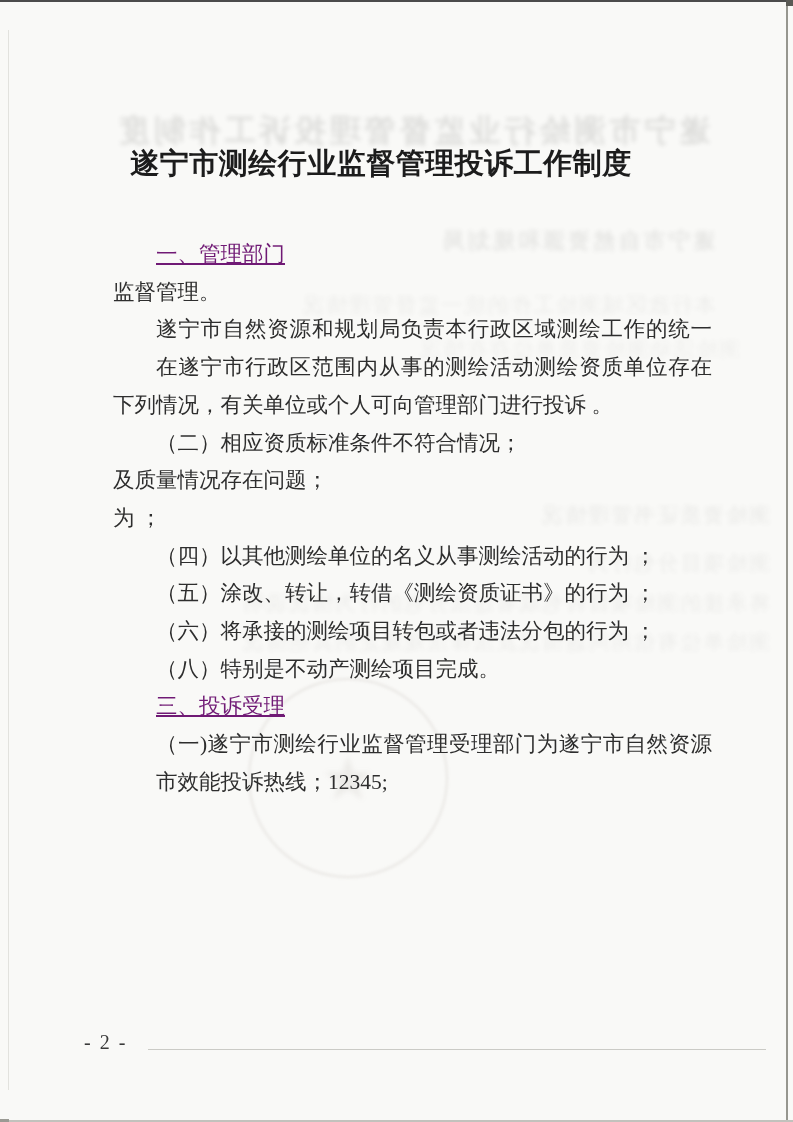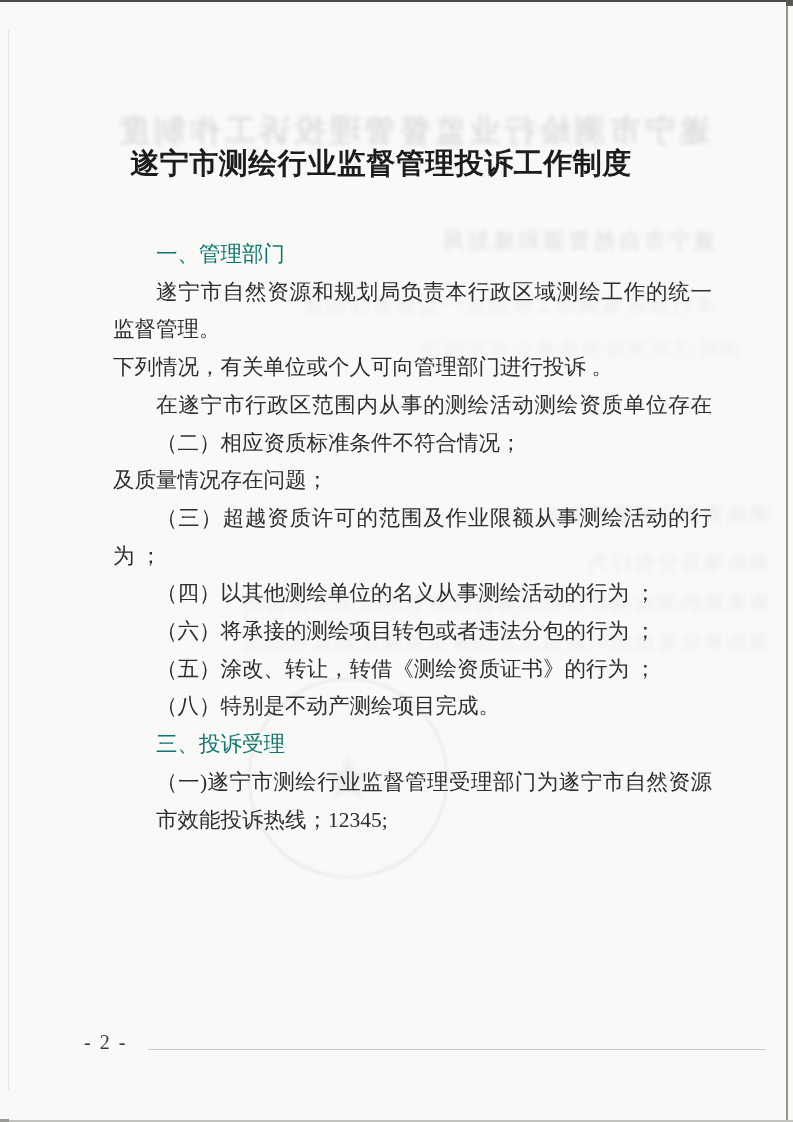--- a/index.html
+++ b/index.html
@@ -38,21 +38,21 @@
   .ln{white-space:nowrap;}
   .ln.indent{text-indent:2em;}
   .ln.just{
     white-space:normal;
     text-indent:2em;
     text-align:justify;
     text-align-last:justify;
   }
   .ln.hd{
     font-family:"Liberation Sans","DejaVu Sans",sans-serif;
-    font-weight:500;color:#0f766e;
+    font-weight:500;color:#701a75;text-decoration:underline;
   }
 
   
   .page-num{
     position:absolute;left:84px;top:1031px;
     font-size:20px;color:#3a3a3a;letter-spacing:2px;
   }
   .crease{
     position:absolute;left:148px;top:1049px;width:618px;height:1px;
     background:rgba(165,165,158,0.55);
@@ -105,31 +105,30 @@
   <div class="ghost g7">将承接的测绘项目转包或者违法分包的行为情况说明</div>
   <div class="ghost g8">测绘单位有信用问题情况及法律法规规定的其他情况</div>
   <div class="seal-ghost">
     <div class="seal-star">★</div>
   </div>
 
   <div class="title">遂宁市测绘行业监督管理投诉工作制度</div>
 
   <div class="textblock">
     <div class="ln hd indent">一、管理部门</div>
+    <div class="ln">监督管理。</div>
     <div class="ln just">遂宁市自然资源和规划局负责本行政区域测绘工作的统一</div>
-    <div class="ln">监督管理。</div>
+    <div class="ln just">在遂宁市行政区范围内从事的测绘活动测绘资质单位存在</div>
     <div class="ln">下列情况，有关单位或个人可向管理部门进行投诉 。</div>
-    <div class="ln just">在遂宁市行政区范围内从事的测绘活动测绘资质单位存在</div>
     <div class="ln indent">（二）相应资质标准条件不符合情况；</div>
     <div class="ln">及质量情况存在问题；</div>
-    <div class="ln just">（三）超越资质许可的范围及作业限额从事测绘活动的行</div>
     <div class="ln">为 ；</div>
     <div class="ln indent">（四）以其他测绘单位的名义从事测绘活动的行为 ；</div>
+    <div class="ln indent">（五）涂改、转让，转借《测绘资质证书》的行为 ；</div>
     <div class="ln indent">（六）将承接的测绘项目转包或者违法分包的行为 ；</div>
-    <div class="ln indent">（五）涂改、转让，转借《测绘资质证书》的行为 ；</div>
     <div class="ln indent">（八）特别是不动产测绘项目完成。</div>
     <div class="ln hd indent">三、投诉受理</div>
     <div class="ln just">（一)遂宁市测绘行业监督管理受理部门为遂宁市自然资源</div>
     <div class="ln indent">市效能投诉热线；12345;</div>
   </div>
 
   <div class="page-num">- 2 -</div>
   <div class="crease"></div>
 
   <div class="edge-top"></div>

